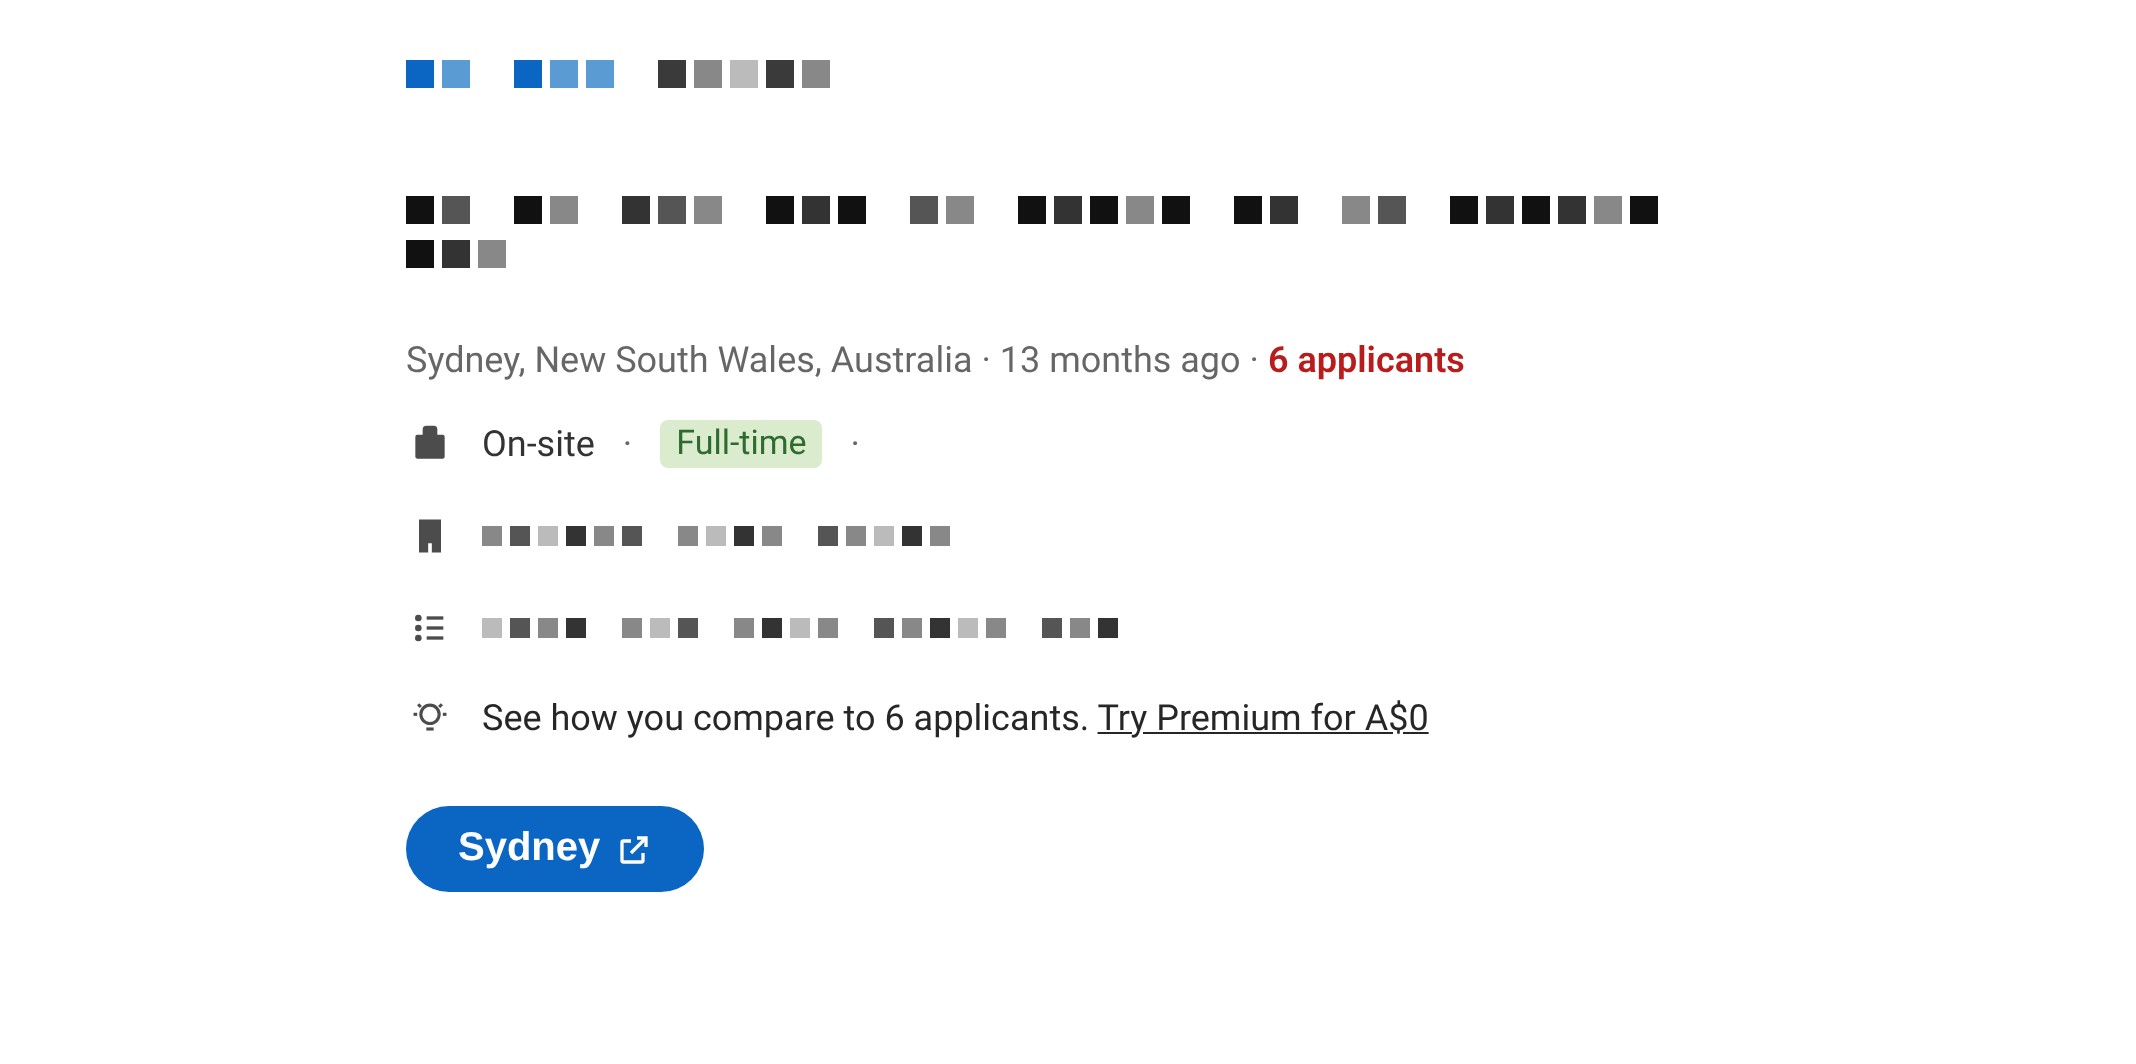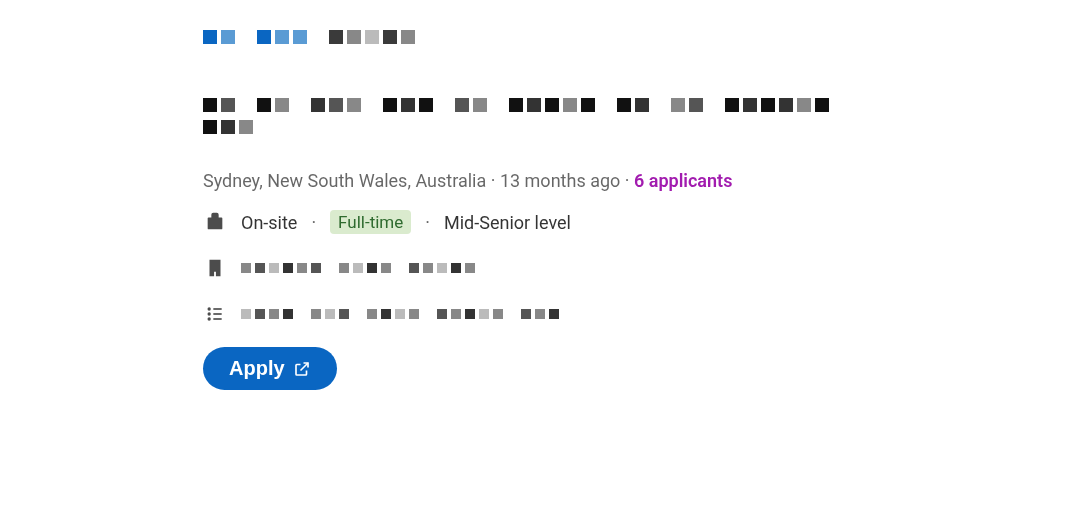--- a/index.html
+++ b/index.html
@@ -25,21 +25,21 @@
     }
     .px { width: 14px; height: 14px; }
     .company-pix { margin-bottom: 54px; }
     .title-pix { margin-bottom: 36px; line-height: 26px; }
     .meta-line {
       font-size: 18px;
       color: rgba(0,0,0,0.6);
       margin-bottom: 18px;
     }
     .applicants {
-      color: #a21caf;
+      color: #b91c1c;
       font-weight: 600;
     }
     .detail-row {
       display: flex;
       align-items: center;
       gap: 14px;
       margin-bottom: 20px;
       font-size: 18px;
       color: rgba(0,0,0,0.8);
       min-height: 26px;
@@ -183,21 +183,20 @@
   <div class="detail-row">
     <span class="icon-slot">
       <svg width="22" height="22" viewBox="0 0 24 24" fill="currentColor">
           <path d="M9 4h6v2H9V4zm11 4v11a1 1 0 0 1-1 1H5a1 1 0 0 1-1-1V8a1 1 0 0 1 1-1h3V4a2 2 0 0 1 2-2h4a2 2 0 0 1 2 2v3h3a1 1 0 0 1 1 1z"></path>
         </svg>
     </span>
     <span>On-site</span>
     <span class="dot-sep">·</span>
     <span class="badge">Full-time</span>
     <span class="dot-sep">·</span>
-    <span>Mid-Senior level</span>
   </div>
 
   <div class="detail-row">
     <span class="icon-slot">
       <svg width="22" height="22" viewBox="0 0 24 24" fill="currentColor">
           <path d="M6 3h12v18h-5v-5h-2v5H6V3zm3 3h2v2H9V6zm4 0h2v2h-2V6zM9 10h2v2H9v-2zm4 0h2v2h-2v-2z"></path>
         </svg>
     </span>
     <div class="pixelated-inline">
       <span class="pxs" style="background:#888"></span>
@@ -251,24 +250,41 @@
       <span class="pxs" style="background:#333"></span>
       <span class="pxs" style="background:#bbb"></span>
       <span class="pxs" style="background:#888"></span>
       <span class="pxs" style="background:#fff"></span>
       <span class="pxs" style="background:#555"></span>
       <span class="pxs" style="background:#888"></span>
       <span class="pxs" style="background:#333"></span>
     </div>
   </div>
 
+  <div class="premium-line">
+    <span class="icon-slot">
+      <svg width="22" height="22" viewBox="0 0 24 24" fill="none" stroke="currentColor" stroke-width="1.7">
+        <circle cx="12" cy="10" r="5"></circle>
+        <line x1="10" y1="18" x2="14" y2="18"></line>
+        <line x1="3" y1="10" x2="5" y2="10"></line>
+        <line x1="19" y1="10" x2="21" y2="10"></line>
+        <line x1="5.5" y1="4.5" x2="7" y2="6"></line>
+        <line x1="18.5" y1="4.5" x2="17" y2="6"></line>
+      </svg>
+    </span>
+    <span class="premium-text">
+      <span>See how you compare to 6 applicants.</span>
+      <span> </span>
+      <a class="premium-link">Try Premium for A$0</a>
+    </span>
+  </div>
 
   <div class="button-row">
     <button class="btn btn-primary">
-      <span>Apply</span>
+      <span>Sydney</span>
       <svg width="18" height="18" viewBox="0 0 24 24" fill="none" stroke="#fff" stroke-width="2.2">
         <path d="M14 4h6v6"></path>
         <path d="M20 4L10 14"></path>
         <path d="M18 14v5a1 1 0 0 1-1 1H5a1 1 0 0 1-1-1V7a1 1 0 0 1 1-1h5"></path>
       </svg>
     </button>
   </div>
 
 </div>
 

